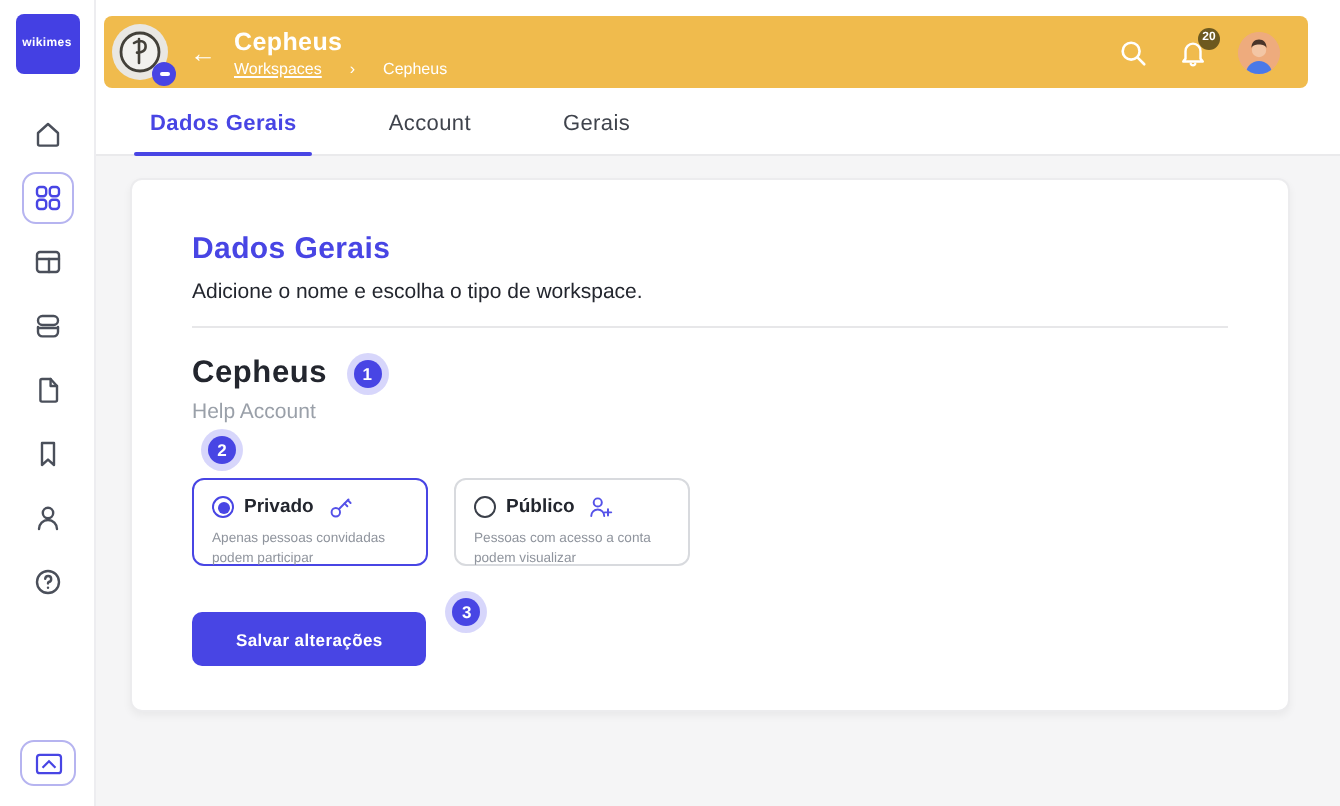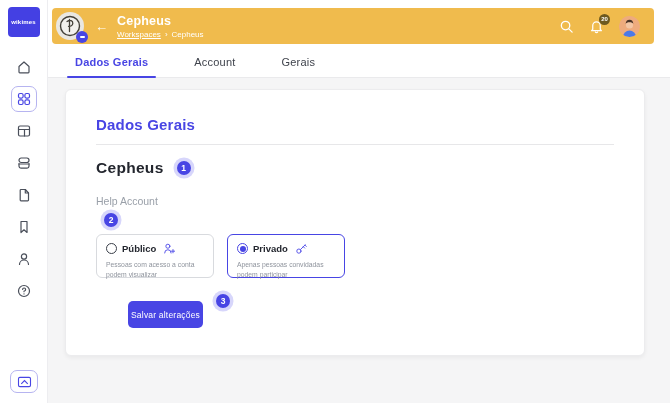--- a/index.html
+++ b/index.html
@@ -28,21 +28,21 @@
   .header-strip { background:#fff; padding:8px 16px 2px 4px; }
   .orange-bar { height:36px; background:#f0bb4d; border-radius:4px; display:flex; align-items:center; padding:0 14px 0 3px; }
   .ws-logo { position:relative; width:30px; height:30px; flex-shrink:0; cursor:pointer; }
   .ws-logo svg { width:30px; height:30px; display:block; }
   .ws-logo-badge { position:absolute; right:-3px; bottom:-2px; width:12px; height:12px; border-radius:50%;
     background:#4845e4; display:flex; align-items:center; justify-content:center; }
   .ws-logo-badge i { display:block; width:5px; height:1.5px; background:#fff; border-radius:1px; }
   .back-arrow { color:#fff; font-size:13px; margin:0 9px 0 10px; cursor:pointer; line-height:1; }
   .title-block { display:flex; flex-direction:column; gap:2px; }
   .ws-title { color:#fff; font-size:12.5px; font-weight:bold; letter-spacing:.2px; }
-  .breadcrumb { color:#fff; font-size:8px; display:flex; gap:4px; align-items:flex-start; }
+  .breadcrumb { color:#fff; font-size:8px; display:flex; gap:14px; align-items:flex-start; }
   .breadcrumb .root { text-decoration:underline; cursor:pointer; }
   .header-right { margin-left:auto; display:flex; align-items:center; gap:15px; }
   .header-right svg { display:block; }
   .icon-btn { cursor:pointer; position:relative; }
   .notif-badge { position:absolute; top:-5px; right:-6px; min-width:11px; height:11px; border-radius:6px;
     background:#6d591f; color:#fff; font-size:6px; font-weight:bold; display:flex; align-items:center; justify-content:center; padding:0 2px; }
   .avatar { width:21px; height:21px; border-radius:50%; background:#eeab7d; overflow:hidden; cursor:pointer; }
 
   
   .tabs-row { background:#fff; display:flex; gap:46px; padding-left:27px; border-bottom:1px solid #eaeaec; height:32px; align-items:flex-end; }
@@ -56,35 +56,35 @@
     height:267px; padding:26px 30px; }
   .section-title { color:#4845e4; font-size:15px; font-weight:bold; letter-spacing:.2px; }
   .section-subtitle { color:#23262e; font-size:10.5px; margin-top:7px; }
   .divider { border:none; border-top:1px solid #e7e7e9; margin-top:11px; }
   .name-row { display:flex; align-items:center; margin-top:14px; }
   .ws-name { color:#23262e; font-size:15.5px; font-weight:bold; letter-spacing:.3px; }
   .step-badge { width:14px; height:14px; border-radius:50%; background:#4845e4; color:#fff; font-size:8.5px; font-weight:bold;
     display:flex; align-items:center; justify-content:center; box-shadow:0 0 0 3.5px rgba(110,107,240,.28); flex-shrink:0; }
   .name-row .step-badge { margin-left:13px; }
   .account-label { color:#23262e; font-size:8.5px; font-weight:bold; margin-top:13px; }
-  .account-value { color:#9aa0a9; font-size:10.5px; margin-top:18px; }
+  .account-value { color:#9aa0a9; font-size:10.5px; margin-top:4px; }
   .step2-wrap { margin:6px 0 0 8px; }
   .options-row { display:flex; gap:13px; margin-top:7px; }
   .option-card { width:118px; height:44px; border:1px solid #d8dade; border-radius:6px; padding:7px 9px; cursor:pointer; background:#fff; }
   .option-card.selected { border:1.5px solid #4845e4; }
   .option-head { display:flex; align-items:center; gap:5px; }
   .radio { width:11px; height:11px; border-radius:50%; border:1.2px solid #3a3f49; flex-shrink:0; position:relative; cursor:pointer; }
   .radio.checked { border-color:#4845e4; }
   .radio.checked::after { content:""; position:absolute; inset:1.5px; border-radius:50%; background:#4845e4; }
   .option-label { font-size:9.5px; color:#23262e; font-weight:bold; }
   .option-head svg { width:13px; height:13px; stroke:#5552e8; fill:none; stroke-width:1.2; stroke-linecap:round; stroke-linejoin:round; margin-left:2px; }
   .option-desc { font-size:6.8px; color:#8f949d; margin-top:5px; line-height:1.45; }
   .save-row { display:flex; align-items:flex-start; margin-top:23px; }
-  .save-btn { background:#4845e4; color:#fff; border:none; border-radius:5px; height:27px; padding:0 3px;
-    font-size:8.5px; font-family:"Liberation Sans", sans-serif; font-weight:normal; letter-spacing:.2px; cursor:pointer;margin-left:32px; }
+  .save-btn { background:#4845e4; color:#fff; border:none; border-radius:5px; height:27px; padding:0 22px;
+    font-size:8.5px; font-family:"Liberation Sans", sans-serif; font-weight:bold; letter-spacing:.2px; cursor:pointer; }
   .save-row .step-badge { margin-left:13px; margin-top:-7px; }
 </style>
 </head>
 <body>
 
 <div class="app">
 
   <div class="sidebar">
     <div class="brand-logo">
       <span>wikimes</span>
@@ -205,57 +205,58 @@
 
     <div class="tabs-row">
       <span class="tab active">Dados Gerais</span>
       <span class="tab">Account</span>
       <span class="tab">Gerais</span>
     </div>
 
     <div class="content-area">
       <div class="card">
         <div class="section-title">Dados Gerais</div>
+        <div class="section-subtitle">Adicione o nome e escolha o tipo de workspace.</div>
         <hr class="divider">
 
         <div class="name-row">
           <span class="ws-name">Cepheus</span>
           <span class="step-badge">1</span>
         </div>
 
         <div class="account-value">Help Account</div>
         <div class="step2-wrap">
           <span class="step-badge">2</span>
         </div>
 
         <div class="options-row">
+          <div class="option-card selected">
+            <div class="option-head">
+              <span class="radio checked"></span>
+              <span class="option-label">Privado</span>
+              <svg viewBox="0 0 16 16">
+                  <circle cx="4.8" cy="11.2" r="2.6"></circle>
+                  <path d="M6.8 9.2 12.6 3.4"></path>
+                  <path d="M10.2 5.8l1.7 1.7M12.2 3.8l1.7 1.7"></path>
+                </svg>
+            </div>
+            <div class="option-desc">Apenas pessoas convidadas podem participar</div>
+          </div>
           <div class="option-card">
             <div class="option-head">
               <span class="radio"></span>
               <span class="option-label">Público</span>
               <svg viewBox="0 0 16 16">
                   <circle cx="6" cy="5.2" r="2.5"></circle>
                   <path d="M2 13.5a4 4 0 0 1 8 0"></path>
                   <path d="M12.3 9.3v4M10.3 11.3h4"></path>
                 </svg>
             </div>
             <div class="option-desc">Pessoas com acesso a conta podem visualizar</div>
           </div>
-          <div class="option-card selected">
-            <div class="option-head">
-              <span class="radio checked"></span>
-              <span class="option-label">Privado</span>
-              <svg viewBox="0 0 16 16">
-                  <circle cx="4.8" cy="11.2" r="2.6"></circle>
-                  <path d="M6.8 9.2 12.6 3.4"></path>
-                  <path d="M10.2 5.8l1.7 1.7M12.2 3.8l1.7 1.7"></path>
-                </svg>
-            </div>
-            <div class="option-desc">Apenas pessoas convidadas podem participar</div>
-          </div>
         </div>
 
         <div class="save-row">
           <button class="save-btn">Salvar alterações</button>
           <span class="step-badge">3</span>
         </div>
       </div>
     </div>
 
   </div>

